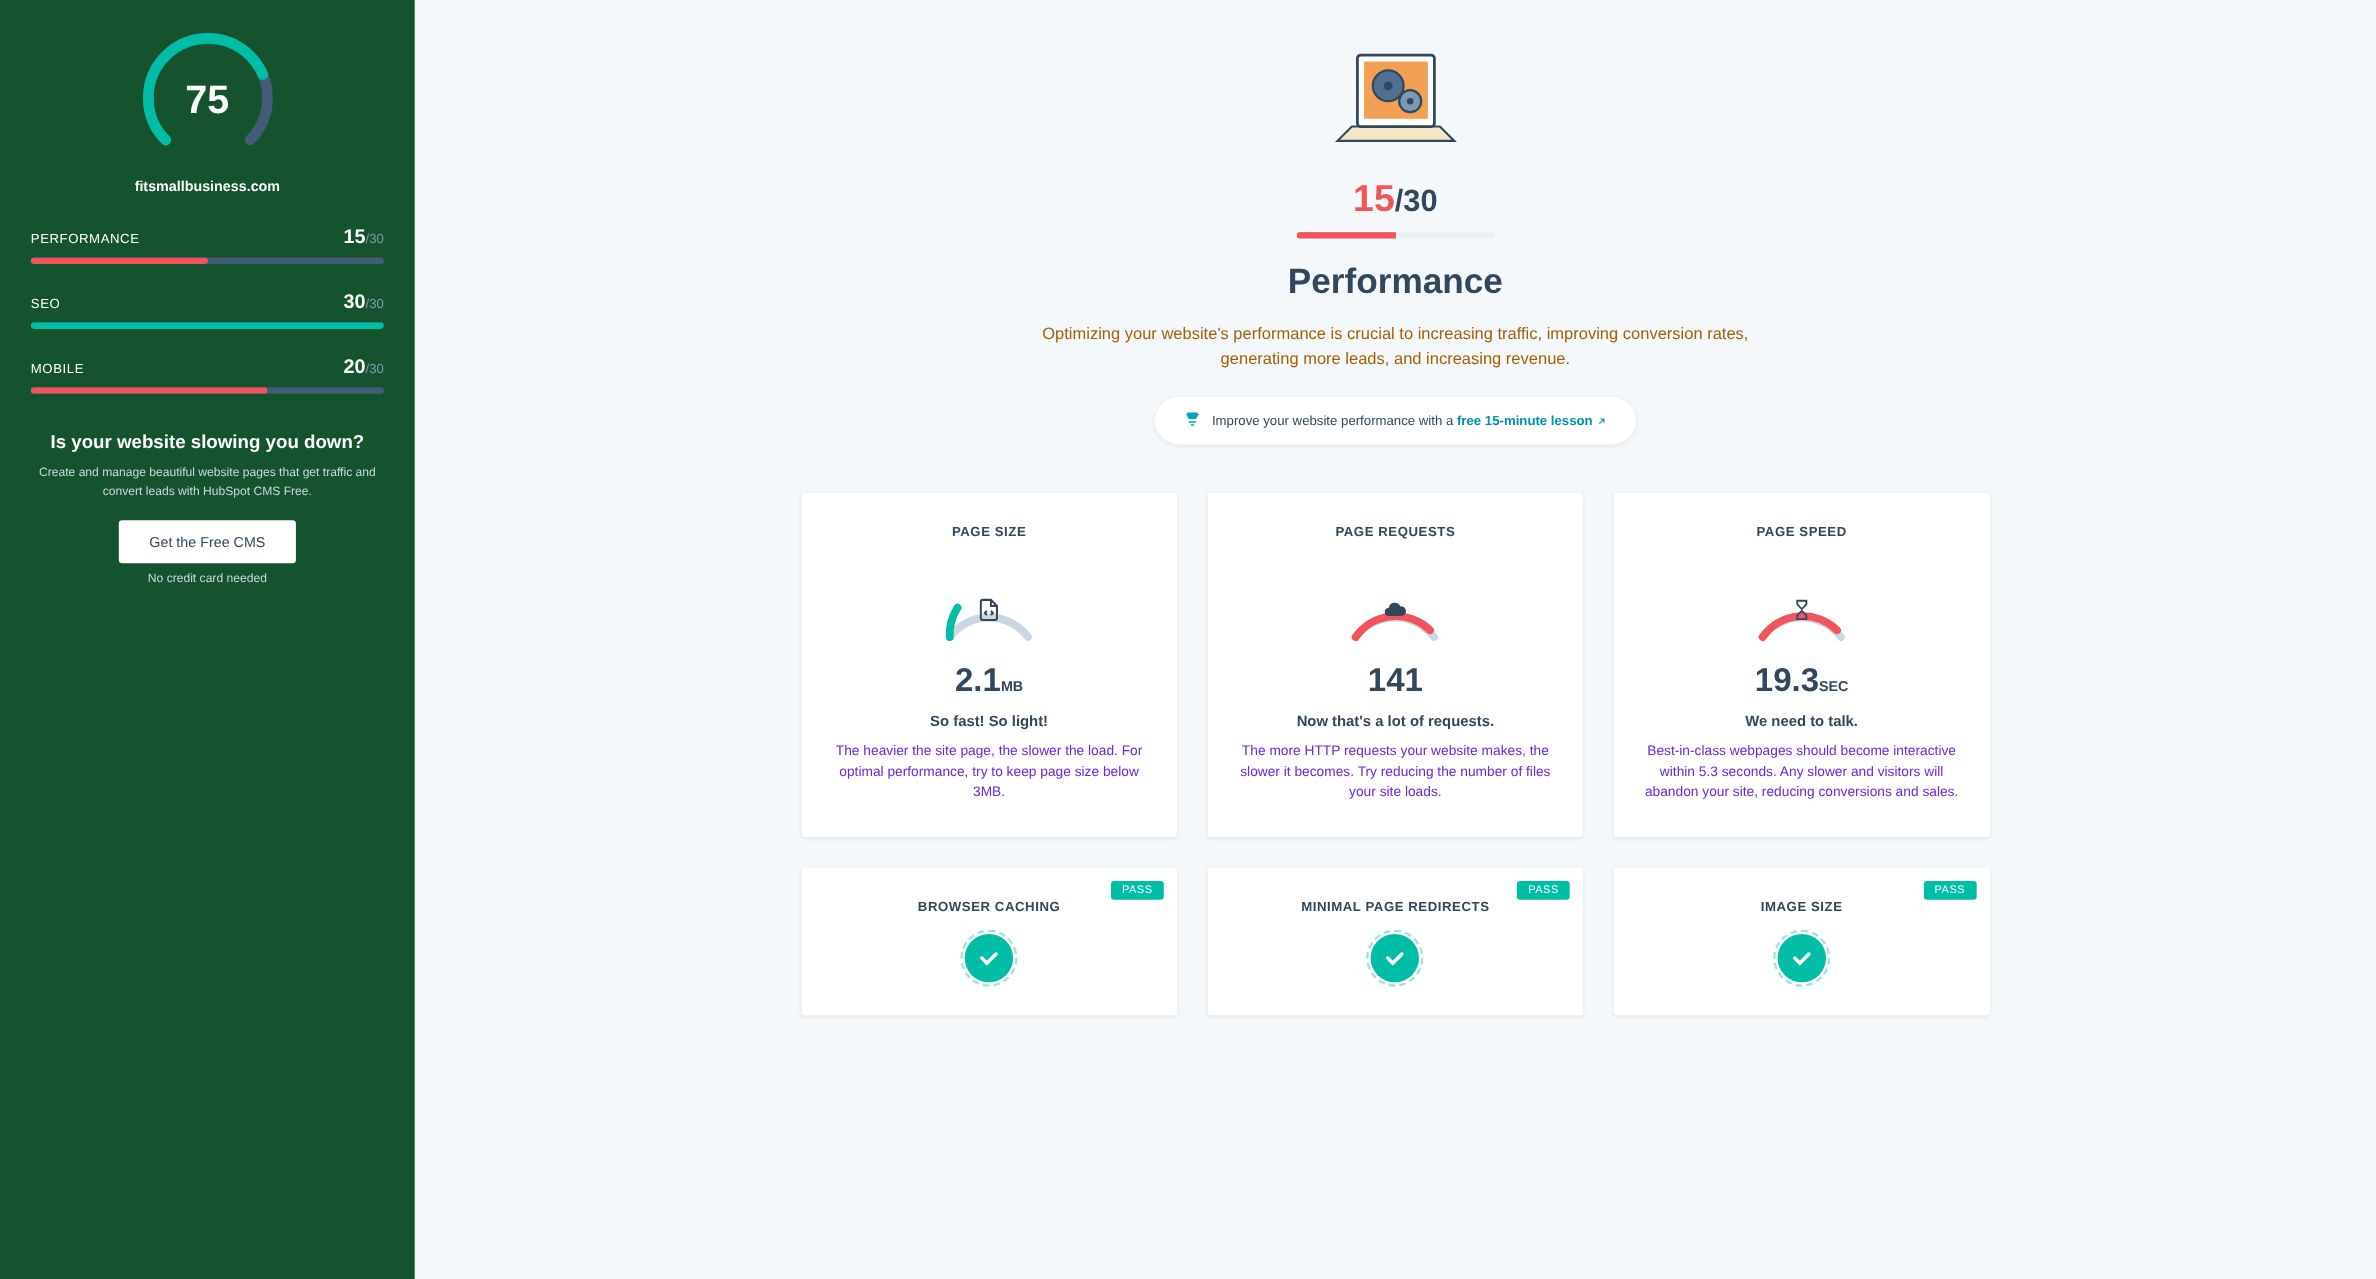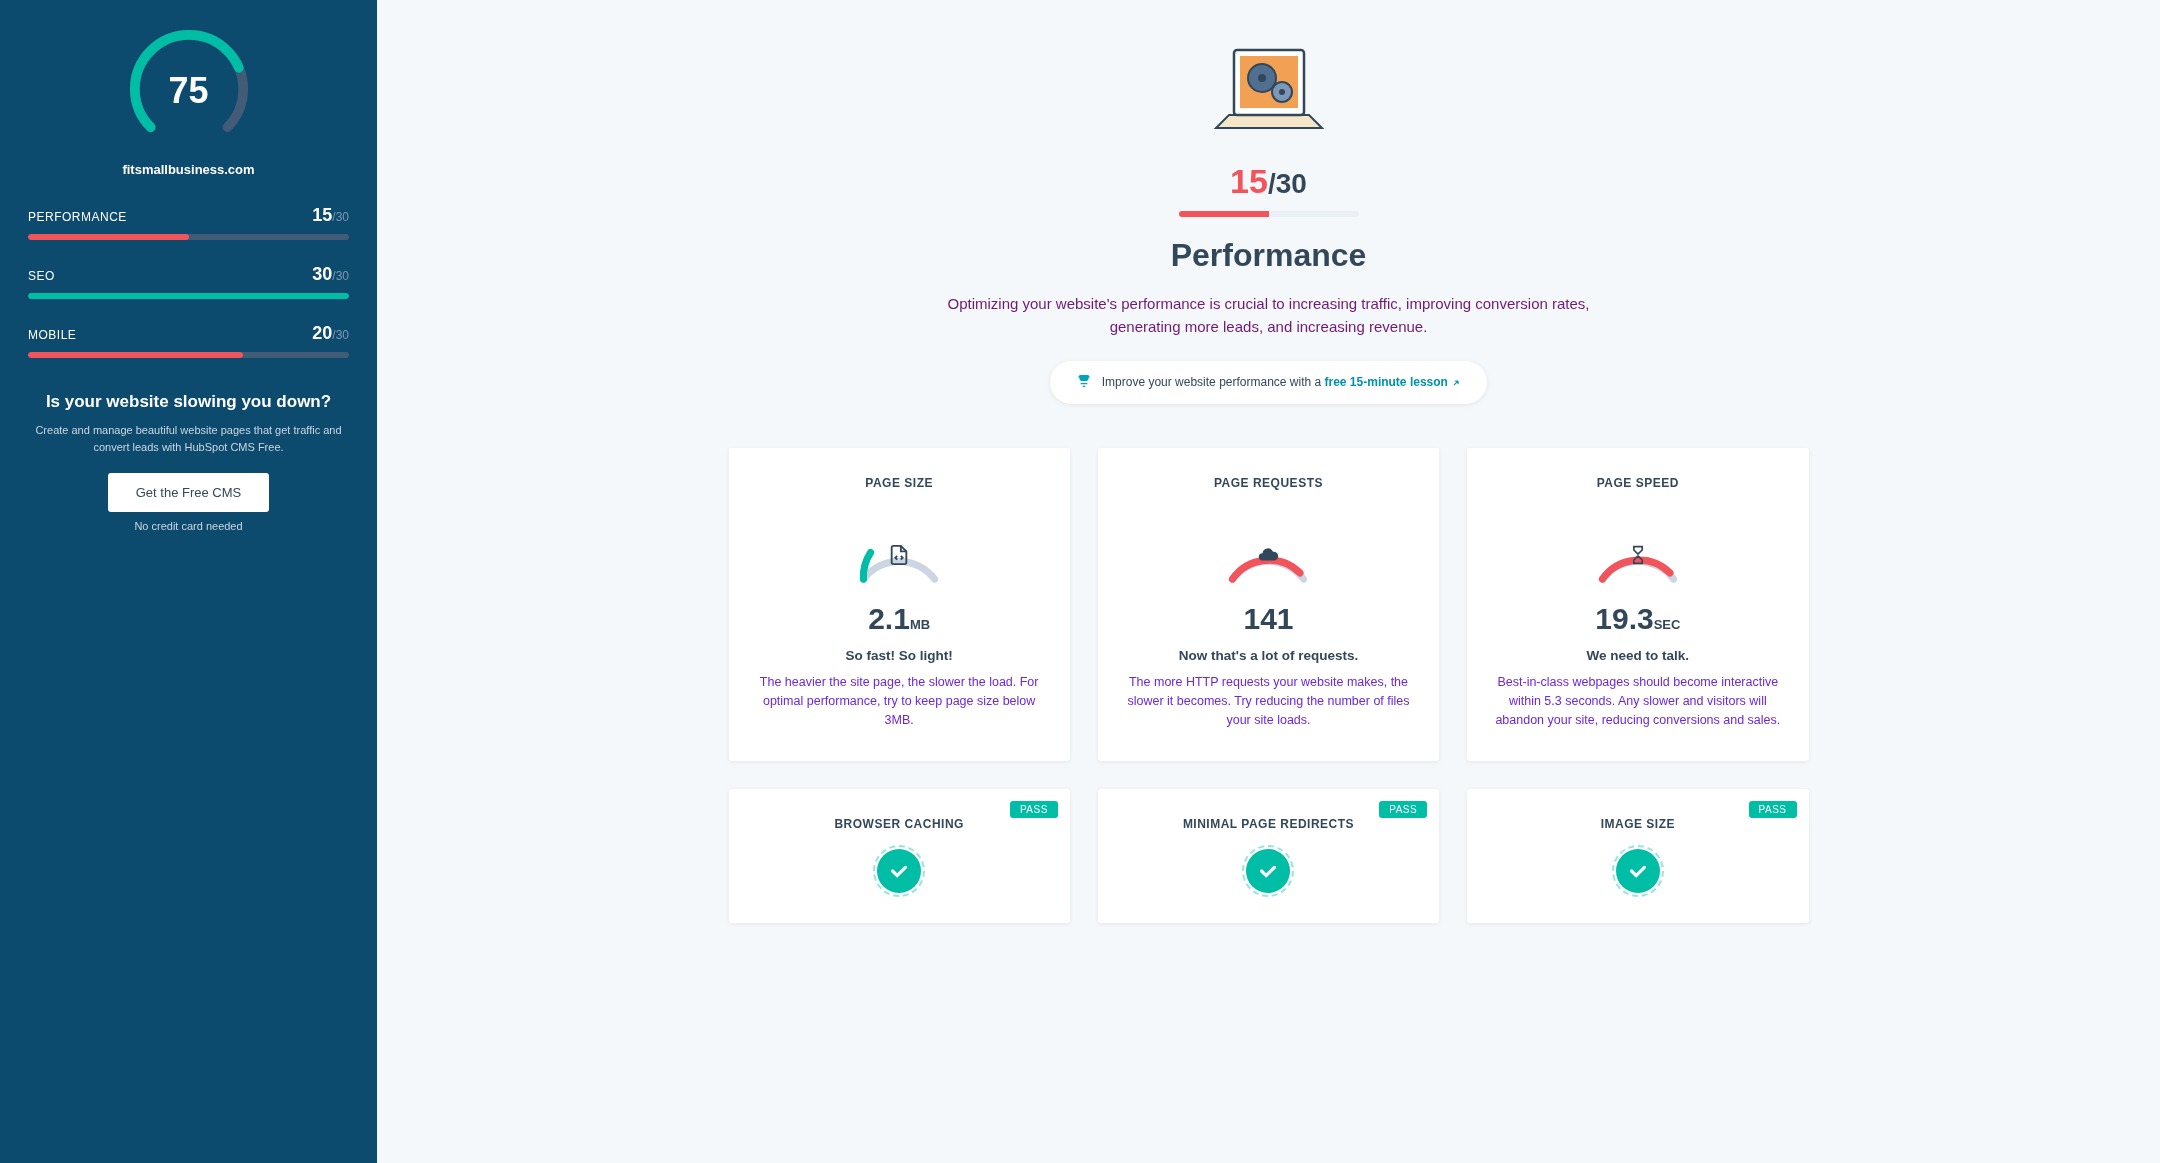--- a/index.html
+++ b/index.html
@@ -1,18 +1,18 @@
 <!DOCTYPE html>
 <html><head>
 <meta charset="utf-8">
 <style>
 * { box-sizing: border-box; margin: 0; padding: 0; }
 body { font-family: -apple-system, BlinkMacSystemFont, "Segoe UI", Helvetica, Arial, sans-serif; background: #f5f8fa; color: #33475b; }
 .layout { display: flex; min-height: 100vh; }
-.sidebar { width: 377px; background: #0c4a6e; color: #fff; padding: 24px 28px; flex-shrink: 0; }
+.sidebar { width: 377px; background: #14532d; color: #fff; padding: 24px 28px; flex-shrink: 0; }
 .gauge-wrap { display: flex; flex-direction: column; align-items: center; margin-bottom: 10px; }
 .gauge { width: 130px; height: 130px; position: relative; }
 .gauge svg { width: 100%; height: 100%; transform: rotate(0deg); }
 .gauge-score { position: absolute; top: 50%; left: 50%; transform: translate(-50%, -45%); font-size: 36px; font-weight: 700; color: #fff; }
 .domain { font-size: 13px; font-weight: 600; margin-top: 8px; }
 .metrics { margin-top: 28px; }
 .metric { margin-bottom: 24px; }
 .metric-row { display: flex; justify-content: space-between; align-items: baseline; margin-bottom: 8px; }
 .metric-label { font-size: 12px; letter-spacing: 0.5px; font-weight: 500; }
 .metric-score { font-size: 18px; font-weight: 700; }
@@ -28,21 +28,21 @@
 .promo-note { font-size: 11px; margin-top: 8px; color: #cbd6e2; }
 .main { flex: 1; padding: 20px 80px 40px; overflow: auto; }
 .hero { text-align: center; max-width: 680px; margin: 0 auto 44px; }
 .hero-illus { width: 130px; height: 130px; margin: 0 auto 12px; position: relative; }
 .hero-score { font-size: 34px; font-weight: 700; }
 .hero-score .sc { color: #f2545b; }
 .hero-score .mx { color: #33475b; font-size: 28px; }
 .hero-bar { height: 6px; background: #eaf0f6; border-radius: 3px; width: 180px; margin: 10px auto 20px; overflow: hidden; }
 .hero-bar-fill { height: 100%; background: #f2545b; width: 50%; }
 .hero-title { font-size: 32px; font-weight: 800; margin-bottom: 18px; color: #33475b; }
-.hero-desc { font-size: 15px; color: #701a75; line-height: 1.55; }
+.hero-desc { font-size: 15px; color: #a16207; line-height: 1.55; }
 .lesson-pill { background: #fff; border-radius: 999px; box-shadow: 0 1px 5px rgba(0,0,0,0.08); padding: 12px 26px; display: inline-flex; align-items: center; gap: 10px; margin-top: 22px; font-size: 12px; cursor: pointer; }
 .trophy { color: #00a4bd; }
 .lesson-link { color: #0091ae; font-weight: 600; }
 .cards { display: grid; grid-template-columns: repeat(3, 1fr); gap: 28px; max-width: 1080px; margin: 0 auto; }
 .card { background: #fff; border-radius: 3px; box-shadow: 0 1px 4px rgba(0,0,0,0.07); padding: 28px 22px 30px; text-align: center; position: relative; }
 .card-title { font-size: 12px; font-weight: 700; letter-spacing: 0.5px; margin-bottom: 18px; }
 .mini-gauge { width: 110px; height: 80px; margin: 0 auto 14px; position: relative; }
 .mini-gauge svg { width: 100%; height: 100%; }
 .mini-icon { position: absolute; top: 62%; left: 50%; transform: translate(-50%, -50%); color: #33475b; }
 .card-value { font-size: 30px; font-weight: 800; color: #33475b; }

